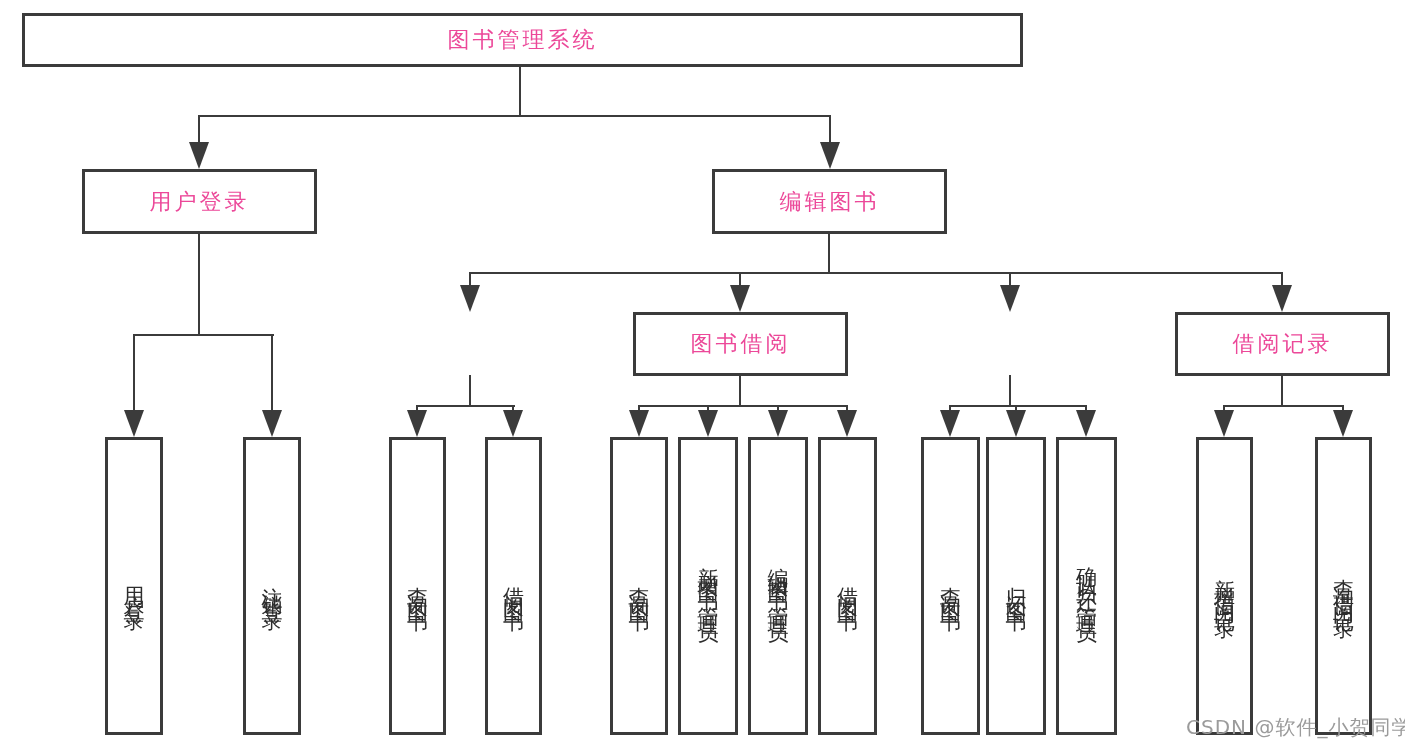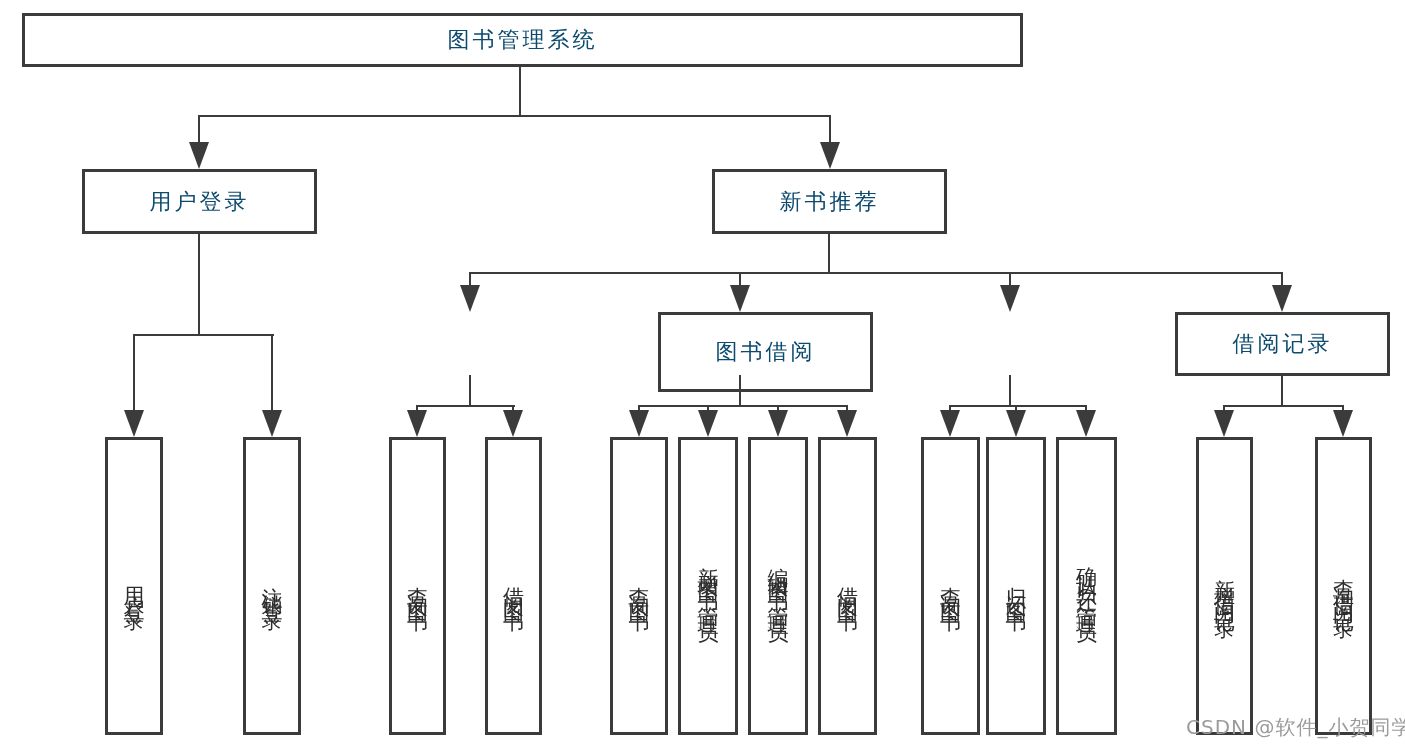--- a/index.html
+++ b/index.html
@@ -1,20 +1,20 @@
 <!DOCTYPE html>
 <html><head>
 <meta charset="utf-8">
 <style>
   html,body{margin:0;padding:0;background:#fff;}
   .canvas{position:relative;width:1405px;height:747px;background:#ffffff;overflow:hidden;
           font-family:"DejaVu Sans","Liberation Sans",sans-serif;}
   .box{position:absolute;box-sizing:border-box;border:3px solid #3b3b3b;background:#ffffff;
        display:flex;align-items:center;justify-content:center;
-       font-size:22px;letter-spacing:3px;color:#0c4a6e;white-space:nowrap;}
+       font-size:22px;letter-spacing:3px;color:#ec4899;white-space:nowrap;}
   .vbox{position:absolute;box-sizing:border-box;border:3px solid #3b3b3b;background:#ffffff;
         display:flex;align-items:center;justify-content:center;
         writing-mode:vertical-rl;text-orientation:mixed;
         font-size:21px;letter-spacing:8px;color:#2d2d2d;}
   .h{position:absolute;height:2px;background:#3b3b3b;}
   .v{position:absolute;width:2px;background:#3b3b3b;}
   .arrow{position:absolute;width:0;height:0;
          border-left:10px solid transparent;border-right:10px solid transparent;
          border-top:27px solid #3b3b3b;}
   .watermark{position:absolute;left:1186px;top:714px;font-size:20px;letter-spacing:1px;
@@ -22,24 +22,24 @@
 </style>
 </head>
 <body>
 
 <div class="canvas">
 
   <div class="box" style="left:22px;top:13px;width:1001px;height:54px;">图书管理系统</div>
 
   <div class="box" style="left:82px;top:169px;width:235px;height:65px;">用户登录</div>
 
-  <div class="box" style="left:712px;top:169px;width:235px;height:65px;">新书推荐</div>
+  <div class="box" style="left:712px;top:169px;width:235px;height:65px;">编辑图书</div>
 
 
-  <div class="box" style="left:633px;top:312px;width:215px;height:80px;margin-left:25px;">图书借阅</div>
+  <div class="box" style="left:633px;top:312px;width:215px;height:64px;">图书借阅</div>
 
 
   <div class="box" style="left:1175px;top:312px;width:215px;height:64px;">借阅记录</div>
 
   <div class="vbox" style="left:105px;top:437px;width:58px;height:298px;">用户登录</div>
 
   <div class="vbox" style="left:243px;top:437px;width:58px;height:298px;">注销登录</div>
 
   <div class="vbox" style="left:389px;top:437px;width:57px;height:298px;">查询图书</div>
 

